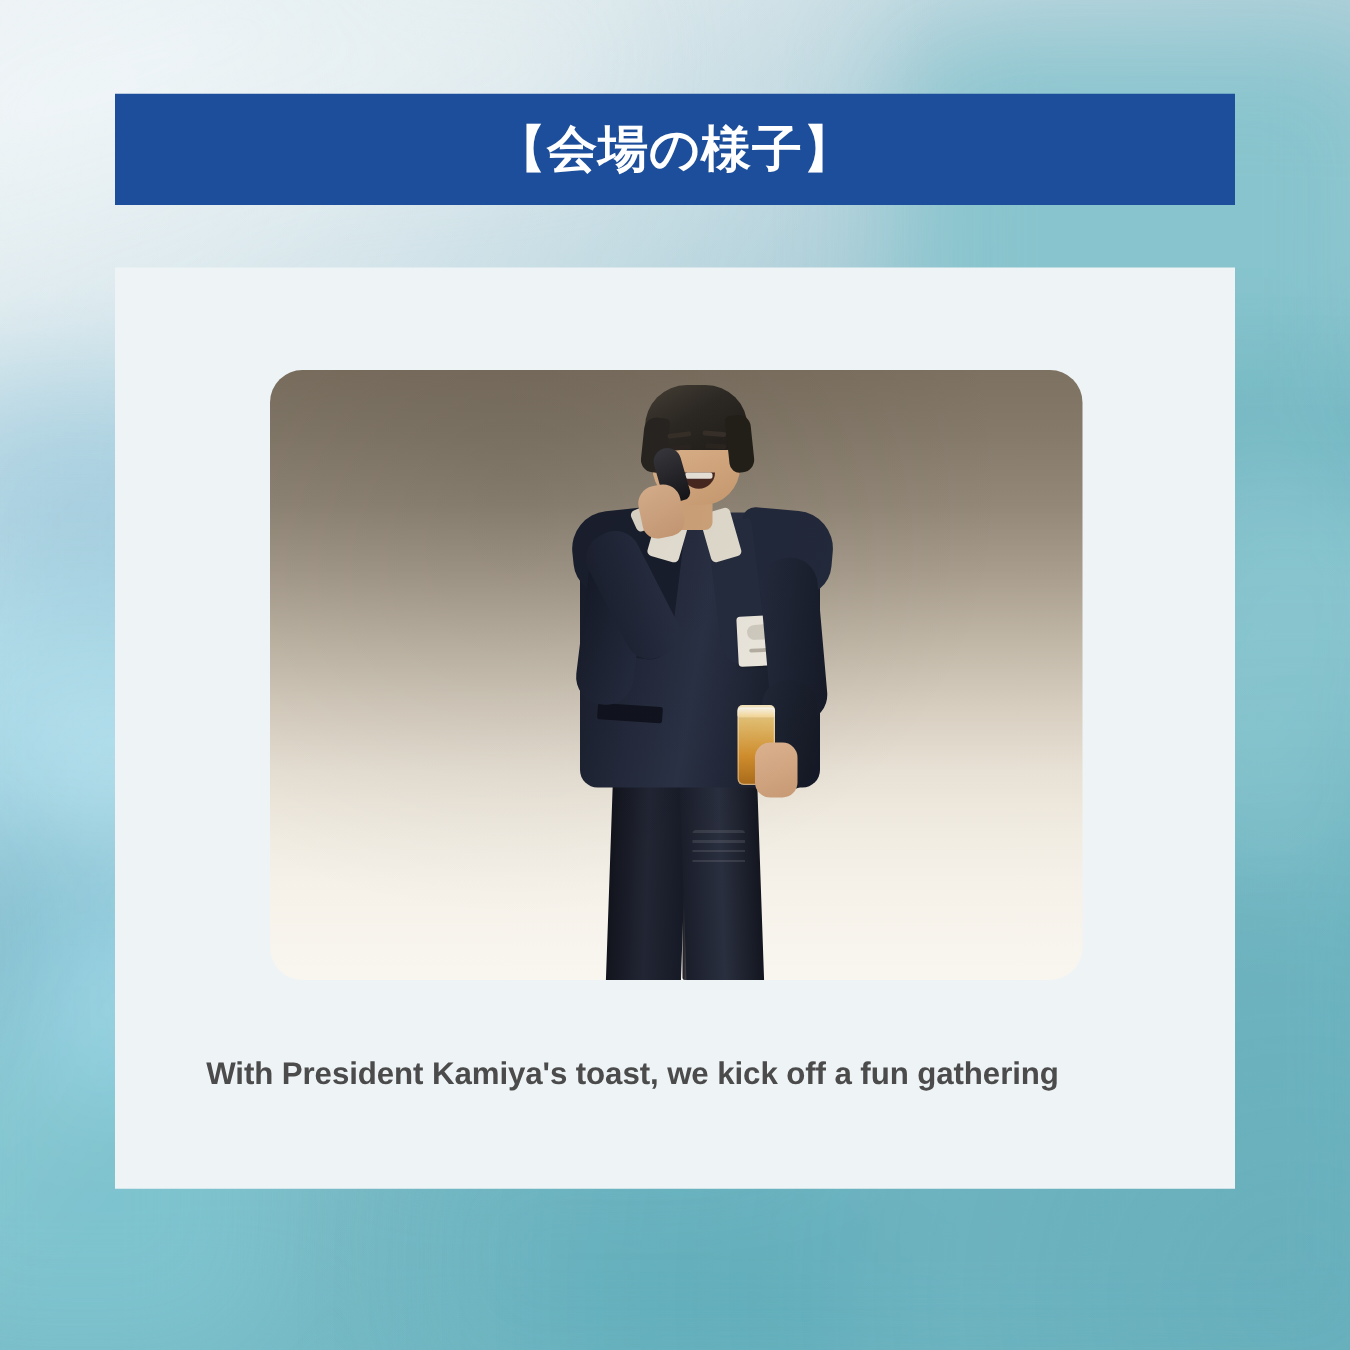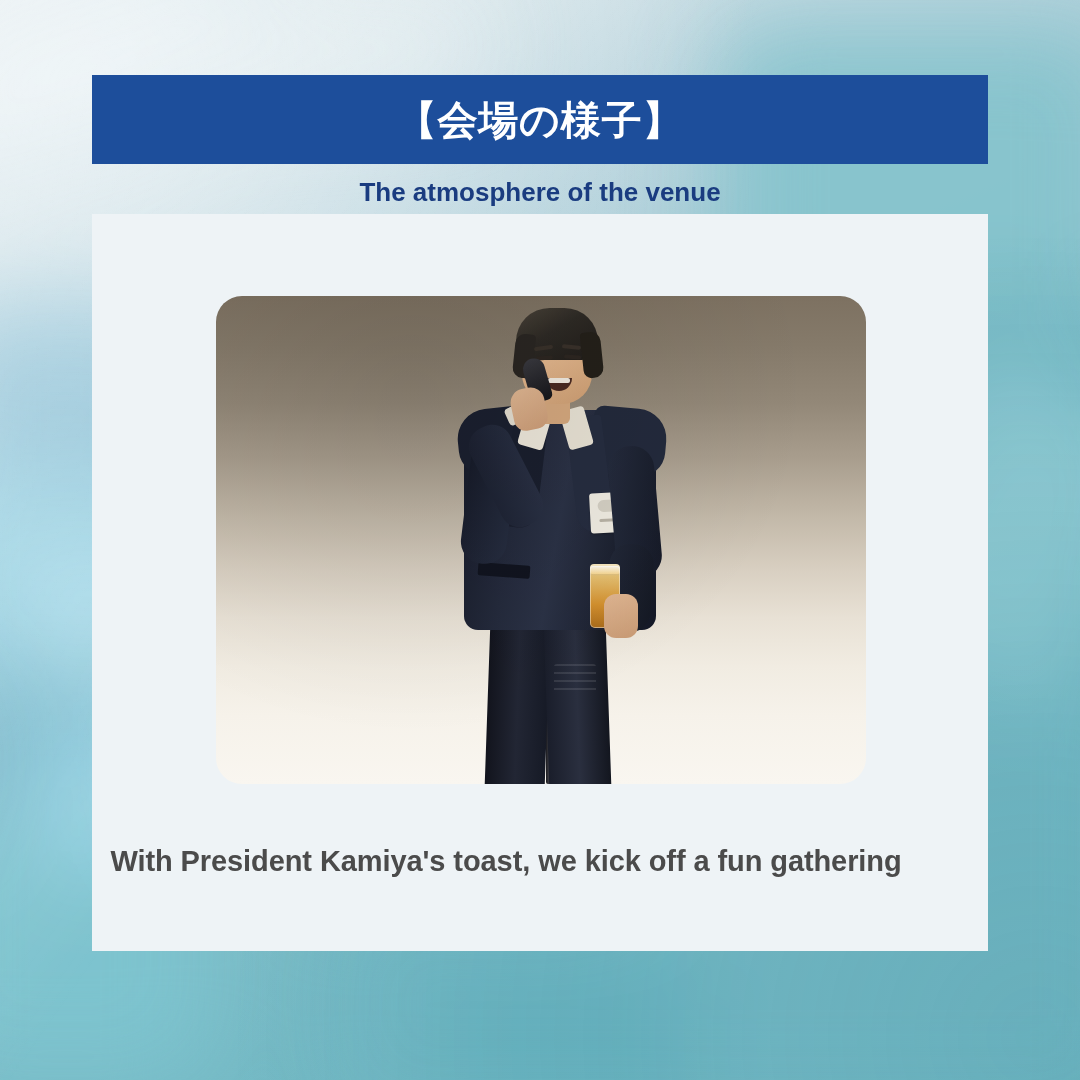--- a/index.html
+++ b/index.html
@@ -353,21 +353,21 @@
     letter-spacing:.01em;
     line-height:1.18;
     white-space:nowrap;
   }
   #caption-en {
     position:absolute;
     left:0; top:630px;          
     width:828px;
     text-align:center;
     color:#4b4b4b;
-    font-size:29px;
+    font-size:25px;
     font-weight:bold;
     letter-spacing:-.003em;
     line-height:1.2;
     white-space:nowrap;
   }
 </style>
 </head>
 <body>
 
 <div id="stage">
@@ -390,21 +390,20 @@
       <span class="blob b14"></span>
       <span class="blob b15"></span>
     <span class="blob b16"></span>
   </div>
   <div class="bg-layer bg-sheen"></div>
 
   <div id="header-bar">
     <span id="header-title">【会場の様子】</span>
   </div>
 
-  <div id="header-subtitle">The atmosphere of the venue</div>
 
   <div id="content-panel">
 
     <div id="photo-frame" role="img" aria-label="神谷社長がマイクを持ちビールグラスを手に乾杯の挨拶をしている写真">
 
       <span class="subj mic-boom"></span>
       <span class="subj mic-stand"></span>
       <span class="subj mic-stand-clip"></span>
 
       <span class="subj leg-left"></span>

